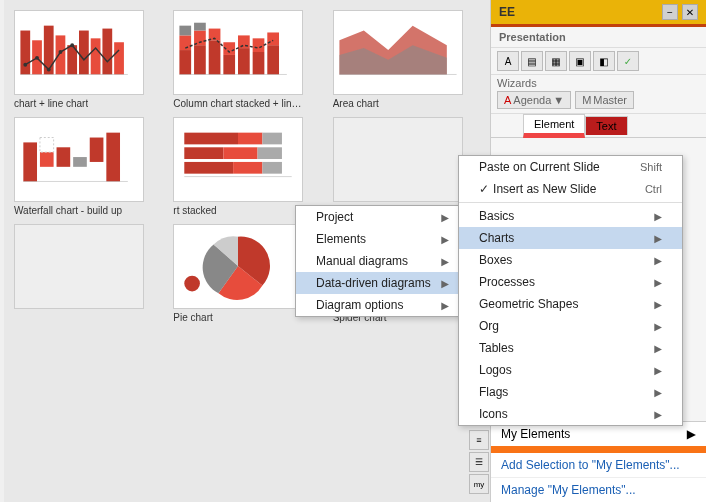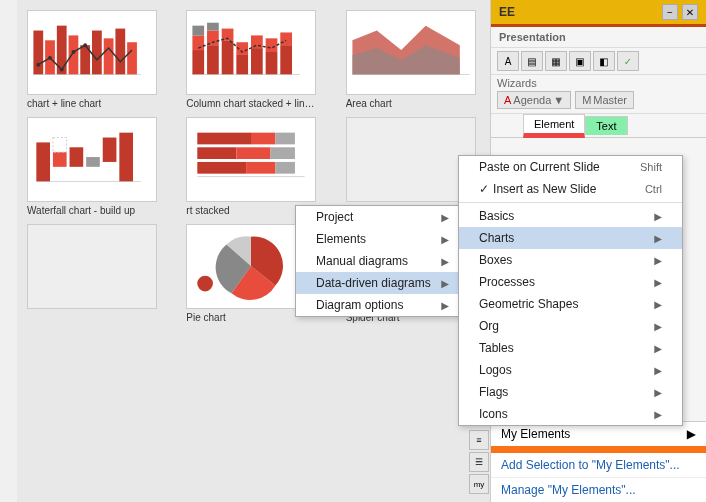--- a/index.html
+++ b/index.html
@@ -9,21 +9,21 @@
       overflow: hidden;
       font-family: 'Segoe UI', Arial, sans-serif;
       font-size: 12px;
       background: #f0f0f0;
       position: relative;
     }
 
     
     .main-area {
       position: absolute;
-      left: 17px; top: 0;
+      left: 4px; top: 0;
       width: 490px;
       height: 502px;
       background: #e8e8e8;
       padding: 10px;
     }
 
     .thumbnail-grid {
       display: grid;
       grid-template-columns: repeat(3, 1fr);
       gap: 8px;
@@ -154,21 +154,21 @@
       display: flex;
       align-items: center;
       border-bottom: 1px solid #ccc;
     }
 
     .tab-btn {
       padding: 3px 10px;
       font-size: 11px;
       cursor: pointer;
       border: 1px solid #ccc;
-      background: #86efac;
+      background: #b91c1c;
       border-bottom: none;
     }
 
     .tab-btn.active {
       background: white;
       border-bottom: 5px solid #ef4444;
       margin-bottom: -1px;
       margin-left: 32px;
     }
 

